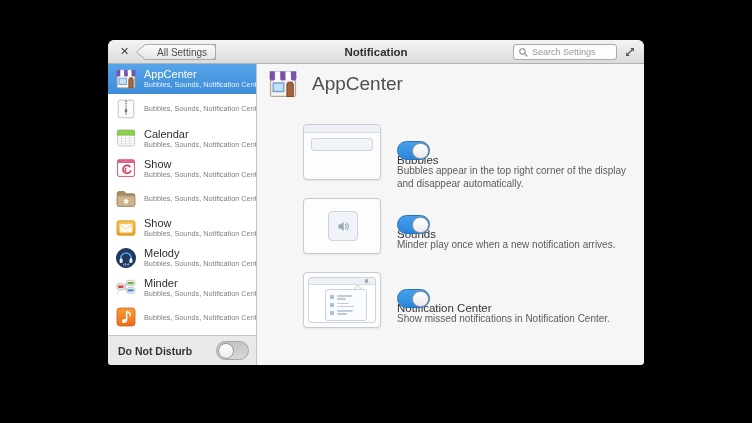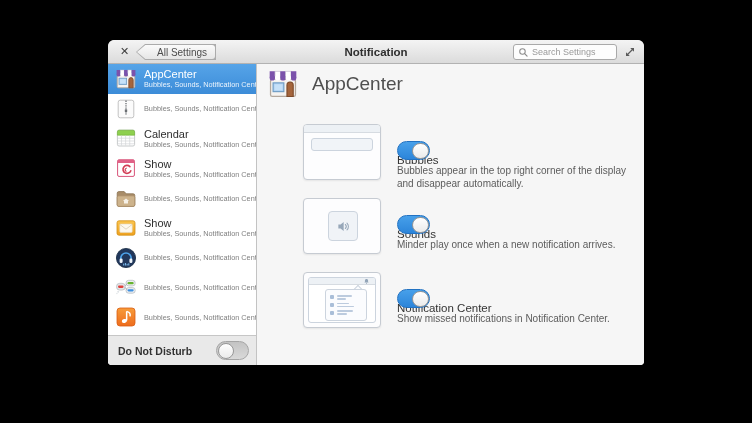--- a/index.html
+++ b/index.html
@@ -251,39 +251,41 @@
                 <rect x="15.4" y="12.4" width="3" height="4.6" rx="1.3" fill="#eef4fa"></rect>
                 <g fill="#7fc0f2">
                     <rect x="9.2" y="17.6" width="1" height="1.9"></rect>
                     <rect x="10.9" y="17" width="1" height="2.5"></rect>
                     <rect x="12.6" y="17.8" width="1" height="1.7"></rect>
                     <rect x="14.3" y="17.3" width="1" height="2.2"></rect>
                   </g>
               </svg>
             </span>
             <span class="stxt">
+                <span class="stitle">Melody</span>
                 <span class="ssub">Bubbles, Sounds, Notification Center</span>
               </span>
           </div>
 
           <div class="srow">
             <span class="sicon">
               <svg viewBox="0 0 24 24">
                 <rect x="2.5" y="8.3" width="8.8" height="6.8" rx="3.2" fill="#e3e6e9" stroke="#b2b8bd" stroke-width="0.7"></rect>
                 <rect x="12" y="5.3" width="9.2" height="5.6" rx="2.6" fill="#eceef0" stroke="#b2b8bd" stroke-width="0.7"></rect>
                 <rect x="12" y="12.6" width="9.2" height="5.6" rx="2.6" fill="#eceef0" stroke="#b2b8bd" stroke-width="0.7"></rect>
                 <path d="M10.8 11.3 L13.2 8.4 M10.8 12.1 L13.2 15.1" stroke="#a7adb3" stroke-width="0.8" fill="none"></path>
                 <rect x="4" y="10.6" width="5.6" height="2.3" rx="1.15" fill="#e0413c"></rect>
                 <rect x="13.5" y="7" width="6.2" height="2.3" rx="1.15" fill="#66b32e"></rect>
                 <rect x="13.5" y="14.2" width="6.2" height="2.3" rx="1.15" fill="#3d8fe0"></rect>
                 <circle cx="4.2" cy="16.8" r="1" fill="#dfe3e6"></circle>
                   <circle cx="2.9" cy="18.5" r="0.7" fill="#dfe3e6"></circle>
               </svg>
             </span>
             <span class="stxt">
+                <span class="stitle">Minder</span>
                 <span class="ssub">Bubbles, Sounds, Notification Center</span>
               </span>
           </div>
 
           <div class="srow">
             <span class="sicon">
               <svg viewBox="0 0 24 24">
                 <defs>
                     <linearGradient id="go" x1="0" y1="0" x2="0" y2="1">
                       <stop offset="0" stop-color="#f79b39"></stop>

